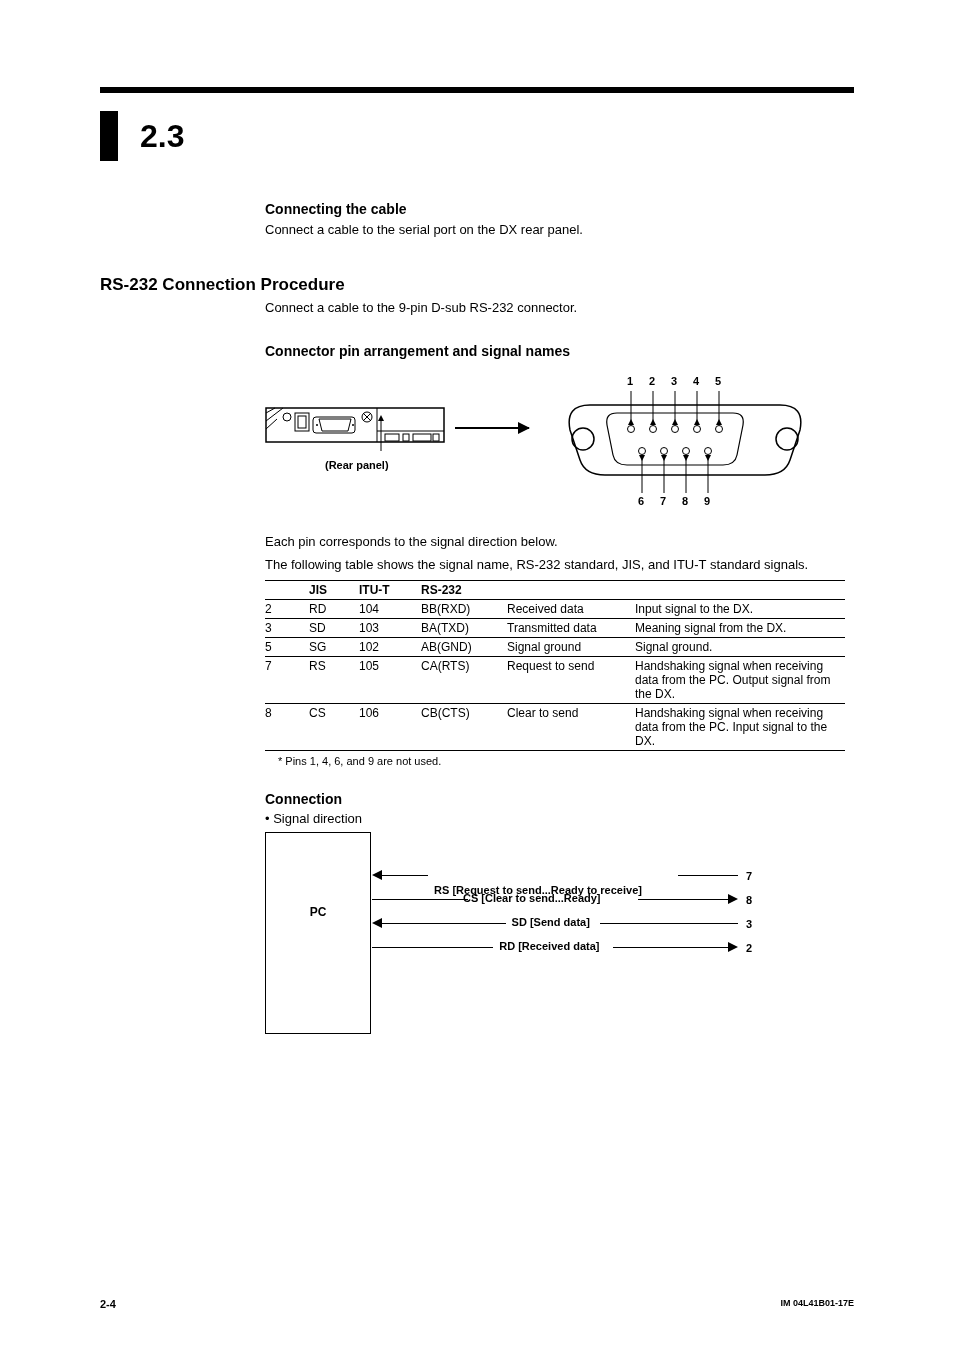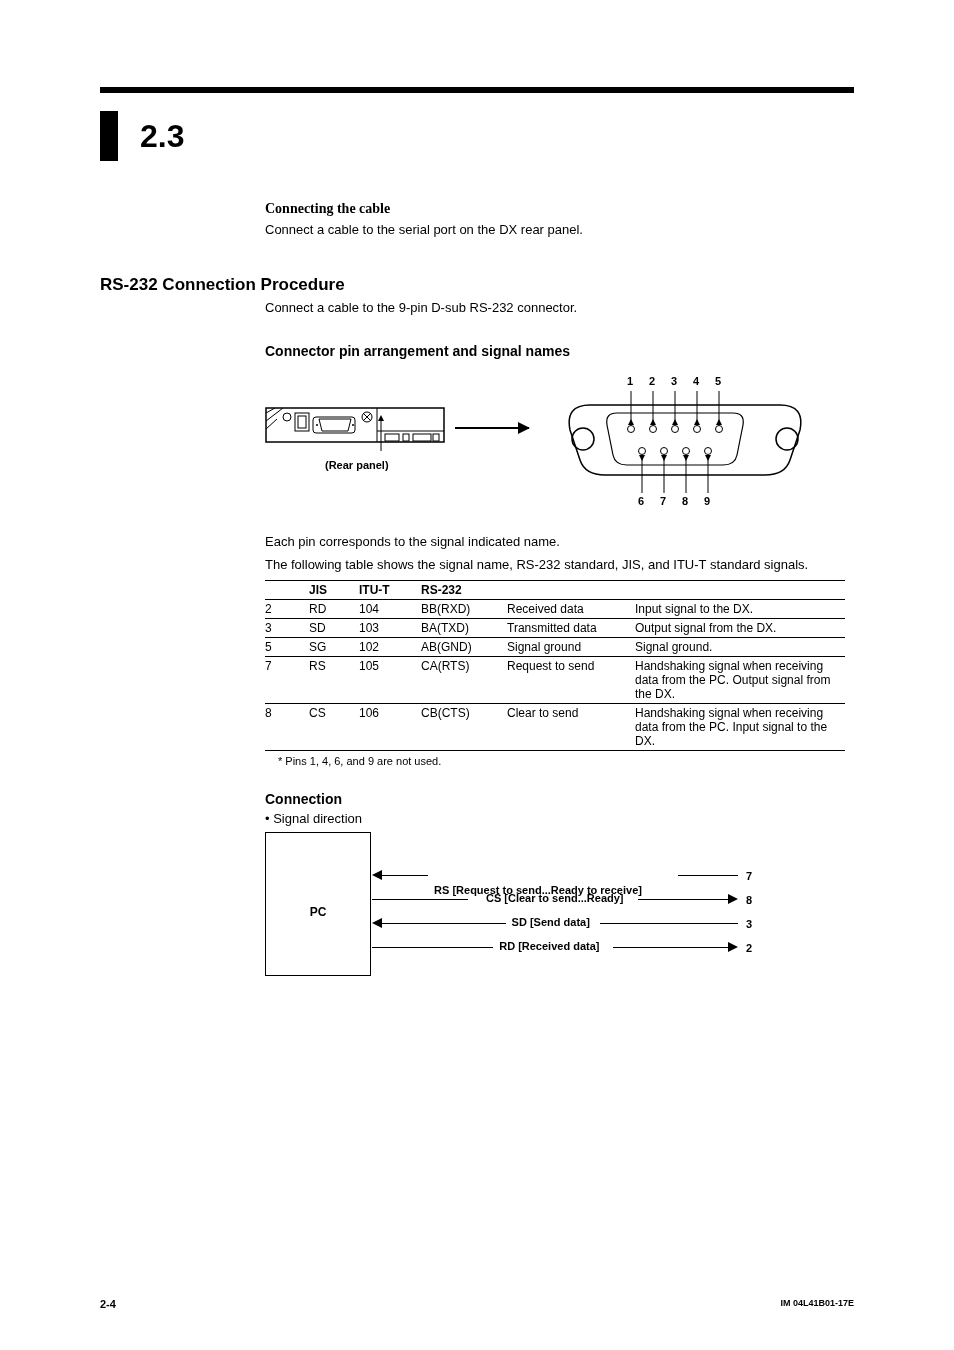--- a/index.html
+++ b/index.html
@@ -35,21 +35,21 @@
     font-size: 32px;
     font-weight: bold;
     margin-right: 34px;
   }
   .sec-title {
     font-size: 32px;
     font-weight: bold;
   }
   .indent1 { margin-left: 165px; }
   .indent0 { margin-left: 0; }
-  .h3 { font-size: 14px; font-weight: bold; margin-top: 40px; font-family: Liberation Serif, serif; }
+  .h3 { font-size: 14px; font-weight: bold; margin-top: 40px; }
   .h2 { font-size: 17px; font-weight: bold; margin-top: 36px; }
   .h3b { font-size: 14px; font-weight: bold; margin-top: 26px; }
   .body-text { font-size: 13px; margin-top: 4px; line-height: 1.4; }
 
   
   .diagram1 {
     margin-top: 16px;
     margin-left: 165px;
     position: relative;
     height: 140px;
@@ -120,21 +120,21 @@
   .h3c { font-size: 14px; font-weight: bold; margin-top: 24px; margin-left: 165px; }
   .bullet { font-size: 13px; margin-left: 165px; margin-top: 4px; }
   .diagram2 {
     margin-top: 6px;
     margin-left: 165px;
     width: 580px;
     height: 160px;
     position: relative;
   }
   .box { position: absolute; border: 1px solid #000; }
-  .box-pc { left: 0; top: 0; width: 106px; height: 144px; }
+  .box-pc { left: 0; top: 0; width: 106px; height: 202px; }
   .box-dx { right: 0; top: 0; width: 106px; height: 160px; }
   .box-label {
     position: absolute;
     width: 100%;
     text-align: center;
     top: 72px;
     font-size: 12px;
     font-weight: bold;
   }
   .sig-row { position: absolute; left: 107px; width: 366px; height: 14px; }
@@ -257,21 +257,21 @@
       <line x1="163" y1="80" x2="163" y2="118" stroke="#000"></line>
         <polygon points="160,80 166,80 163,86" fill="#000"></polygon>
     </svg>
     <span class="pin-num-bot" style="left:93px;top:120px">6</span>
     <span class="pin-num-bot" style="left:115px;top:120px">7</span>
     <span class="pin-num-bot" style="left:137px;top:120px">8</span>
     <span class="pin-num-bot" style="left:159px;top:120px">9</span>
   </div>
 </div>
 
-<div class="body-text indent1" style="margin-top:18px">Each pin corresponds to the signal indicated name.</div>
+<div class="body-text indent1" style="margin-top:18px">Each pin corresponds to the signal direction below.</div>
 <div class="body-text indent1">The following table shows the signal name, RS-232 standard, JIS, and ITU-T standard signals.</div>
 
 <table class="sig">
   <colgroup>
     <col style="width:44px">
       <col style="width:50px">
       <col style="width:62px">
       <col style="width:86px">
       <col style="width:128px">
       <col>
@@ -294,21 +294,21 @@
         <td>BB(RXD)</td>
         <td>Received data</td>
         <td>Input signal to the DX.</td>
       </tr>
       <tr class="sep">
         <td>3</td>
         <td>SD</td>
         <td>103</td>
         <td>BA(TXD)</td>
         <td>Transmitted data</td>
-        <td>Output signal from the DX.</td>
+        <td>Meaning signal from the DX.</td>
       </tr>
       <tr class="sep">
         <td>5</td>
         <td>SG</td>
         <td>102</td>
         <td>AB(GND)</td>
         <td>Signal ground</td>
         <td>Signal ground.</td>
       </tr>
       <tr class="sep">
@@ -340,21 +340,21 @@
   </div>
   <div id="sig-rows">
       <div class="sig-row" style="top: 36px;">
         <span class="txt" style="left: 62.1px; top: 16px;">RS [Request to send...Ready to receive]</span>
         <div class="l1" style="left: 8px; width: 48.1px;"></div>
         <div class="l2" style="left: 305.9px; width: 60.1px;"></div>
         <div class="arrow-l" style="left: 0px;"></div>
         <span class="pin">7</span>
       </div>
       <div class="sig-row" style="top: 60px;">
-        <span class="txt" style="left: 114px; top: 0px;">CS [Clear to send...Ready]</span>
+        <span class="txt" style="left: 91px; top: 0px;">CS [Clear to send...Ready]</span>
         <div class="l1" style="left: 0px; width: 96.4px;"></div>
         <div class="l2" style="left: 265.6px; width: 90.4px;"></div>
         <div class="arrow-r" style="left: 356px;"></div>
         <span class="pin">8</span>
       </div>
       <div class="sig-row" style="top: 84px;">
         <span class="txt" style="left: 139.6px; top: 0px;">SD [Send data]</span>
         <div class="l1" style="left: 8px; width: 125.6px;"></div>
         <div class="l2" style="left: 228.4px; width: 137.6px;"></div>
         <div class="arrow-l" style="left: 0px;"></div>

